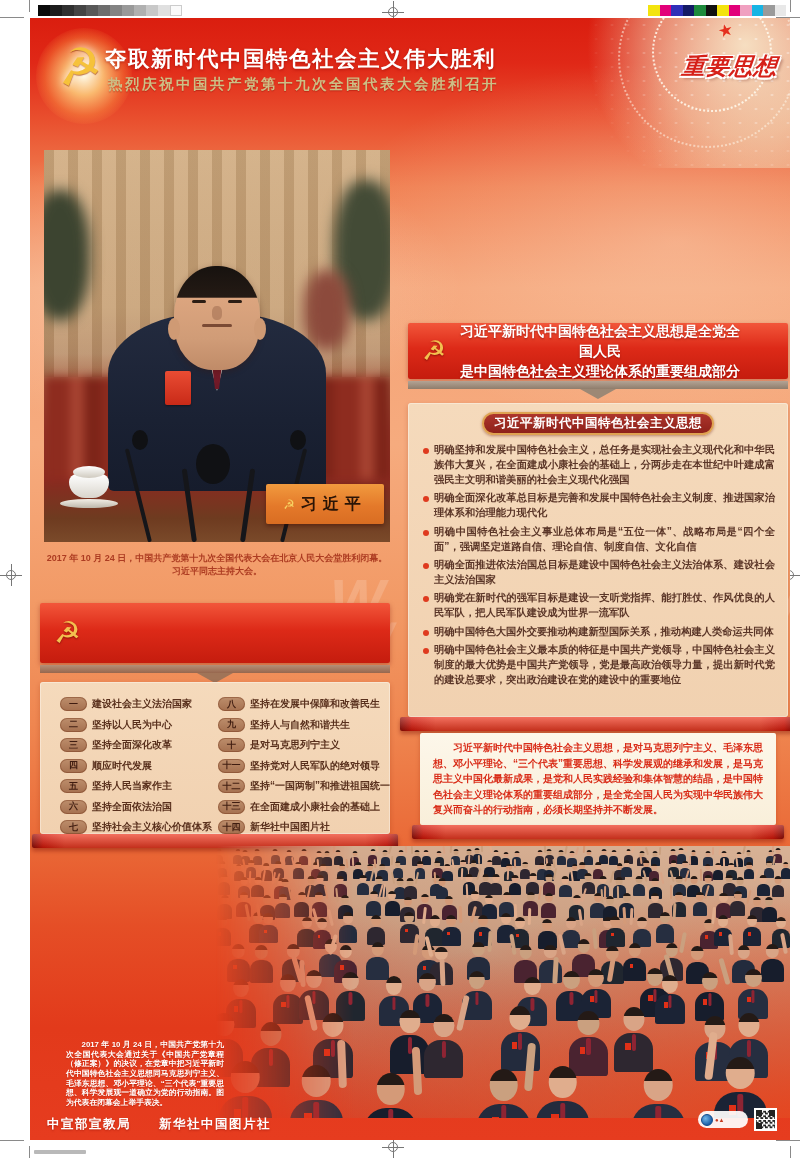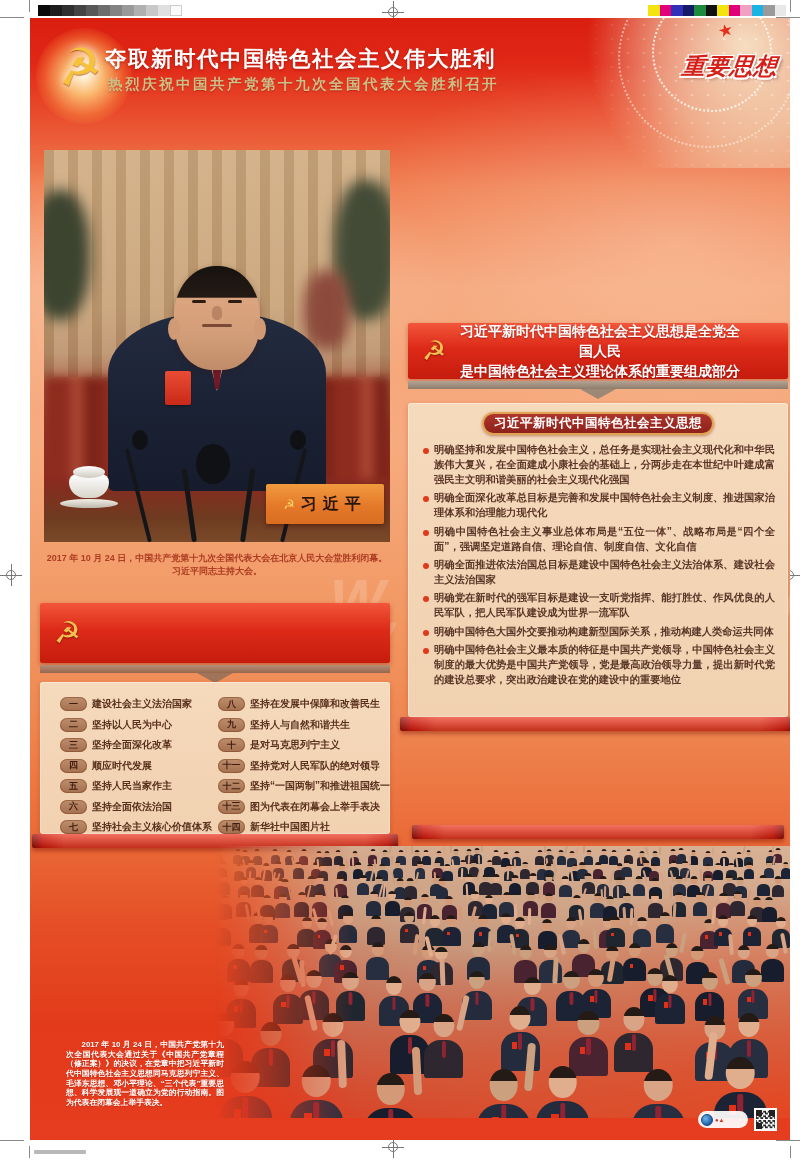--- a/index.html
+++ b/index.html
@@ -358,21 +358,21 @@
         <div class="item-row">
             <span class="pill">十一</span>
             <span class="item-label">坚持党对人民军队的绝对领导</span>
           </div>
         <div class="item-row">
             <span class="pill">十二</span>
             <span class="item-label">坚持“一国两制”和推进祖国统一</span>
           </div>
         <div class="item-row">
             <span class="pill">十三</span>
-            <span class="item-label">图为代表在闭幕会上举手表决</span>
+            <span class="item-label">在全面建成小康社会的基础上</span>
           </div>
         <div class="item-row">
             <span class="pill">十四</span>
             <span class="item-label">新华社中国图片社</span>
           </div>
       </div>
     </div>
   </div>
   <div class="base-bar" style="left:2px;top:816px;width:366px;"></div>
 
@@ -393,20 +393,23 @@
       <li>明确全面深化改革总目标是完善和发展中国特色社会主义制度、推进国家治理体系和治理能力现代化</li>
       <li>明确中国特色社会主义事业总体布局是“五位一体”、战略布局是“四个全面”，强调坚定道路自信、理论自信、制度自信、文化自信</li>
       <li>明确全面推进依法治国总目标是建设中国特色社会主义法治体系、建设社会主义法治国家</li>
       <li>明确党在新时代的强军目标是建设一支听党指挥、能打胜仗、作风优良的人民军队，把人民军队建设成为世界一流军队</li>
       <li>明确中国特色大国外交要推动构建新型国际关系，推动构建人类命运共同体</li>
       <li>明确中国特色社会主义最本质的特征是中国共产党领导，中国特色社会主义制度的最大优势是中国共产党领导，党是最高政治领导力量，提出新时代党的建设总要求，突出政治建设在党的建设中的重要地位</li>
     </ul>
   </div>
   <div class="base-bar" style="left:370px;top:699px;width:396px;"></div>
 
+  <div class="summary-box">
+    <p>习近平新时代中国特色社会主义思想，是对马克思列宁主义、毛泽东思想、邓小平理论、“三个代表”重要思想、科学发展观的继承和发展，是马克思主义中国化最新成果，是党和人民实践经验和集体智慧的结晶，是中国特色社会主义理论体系的重要组成部分，是全党全国人民为实现中华民族伟大复兴而奋斗的行动指南，必须长期坚持并不断发展。</p>
+  </div>
   <div class="base-bar" style="left:382px;top:807px;width:372px;"></div>
 
   <div class="congress-photo">
       <div class="delegate" style="width: 9.2px; height: 15.2px; left: -1.90665px; top: 2.94527px; z-index: 0;">
         <div class="d-body" style="background: rgb(74, 35, 48);"></div>
         <div class="d-head" style="background: linear-gradient(rgb(36, 26, 22) 0px, rgb(36, 26, 22) 36%, rgb(224, 173, 141) 36%);"></div>
       </div>
       <div class="delegate" style="width: 9.2px; height: 15.2px; left: 17.0455px; top: 2.59493px; z-index: 0;">
         <div class="d-body" style="background: rgb(35, 43, 61);"></div>
         <div class="d-head" style="background: linear-gradient(rgb(36, 26, 22) 0px, rgb(36, 26, 22) 36%, rgb(212, 154, 120) 36%);"></div>
@@ -1434,20 +1437,21 @@
       <div class="delegate" style="width: 52.9px; height: 87.4px; left: 497.872px; top: 211.004px; z-index: 8;">
         <div class="d-body" style="background: rgb(27, 35, 53);"></div>
         <div class="d-head" style="background: linear-gradient(rgb(36, 26, 22) 0px, rgb(36, 26, 22) 36%, rgb(224, 173, 141) 36%);"></div>
         <div class="d-arm" style="width: 8.28px; height: 48.3px; background: rgb(224, 173, 141); left: -6.9px; top: -25.3px; transform: rotate(6.64693deg);"></div>
         <div class="d-badge" style="width: 7.36px; height: 10.12px; left: 14.812px; top: 48.07px;"></div>
         <div style="position: absolute; left: 50%; transform: translateX(-50%); top: 36.708px; width: 5.52px; height: 23px; background: rgb(142, 36, 51); border-radius: 2px;"></div>
       </div>
     </div>
 
   <div class="closing-caption">2017 年 10 月 24 日，中国共产党第十九次全国代表大会通过关于《中国共产党章程（修正案）》的决议，在党章中把习近平新时代中国特色社会主义思想同马克思列宁主义、毛泽东思想、邓小平理论、“三个代表”重要思想、科学发展观一道确立为党的行动指南。图为代表在闭幕会上举手表决。</div>
+  <div class="publisher">中宣部宣教局　　新华社中国图片社</div>
   <div class="partner-logo">
     <span class="globe"></span>
     <span class="mini">●▲</span>
   </div>
   <div class="qr-code">
       <div class="qr-inner"></div>
     </div>
 </div>
 
 </body></html>

